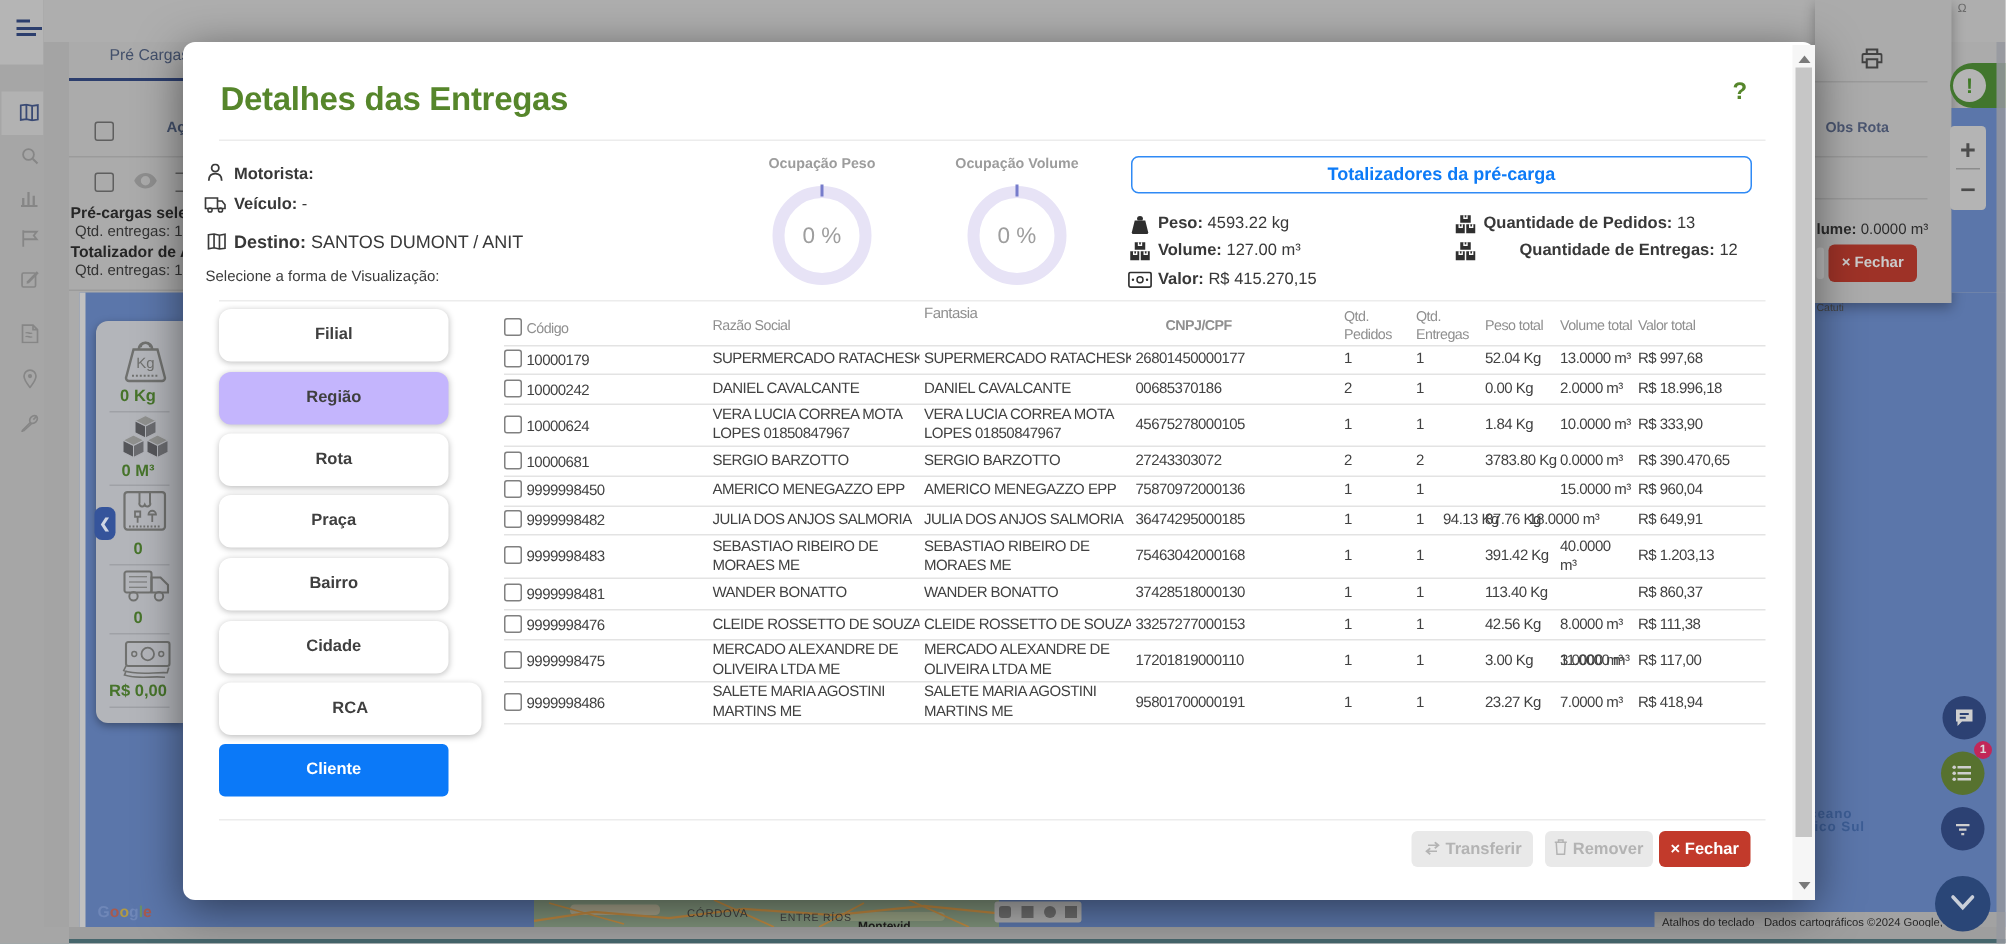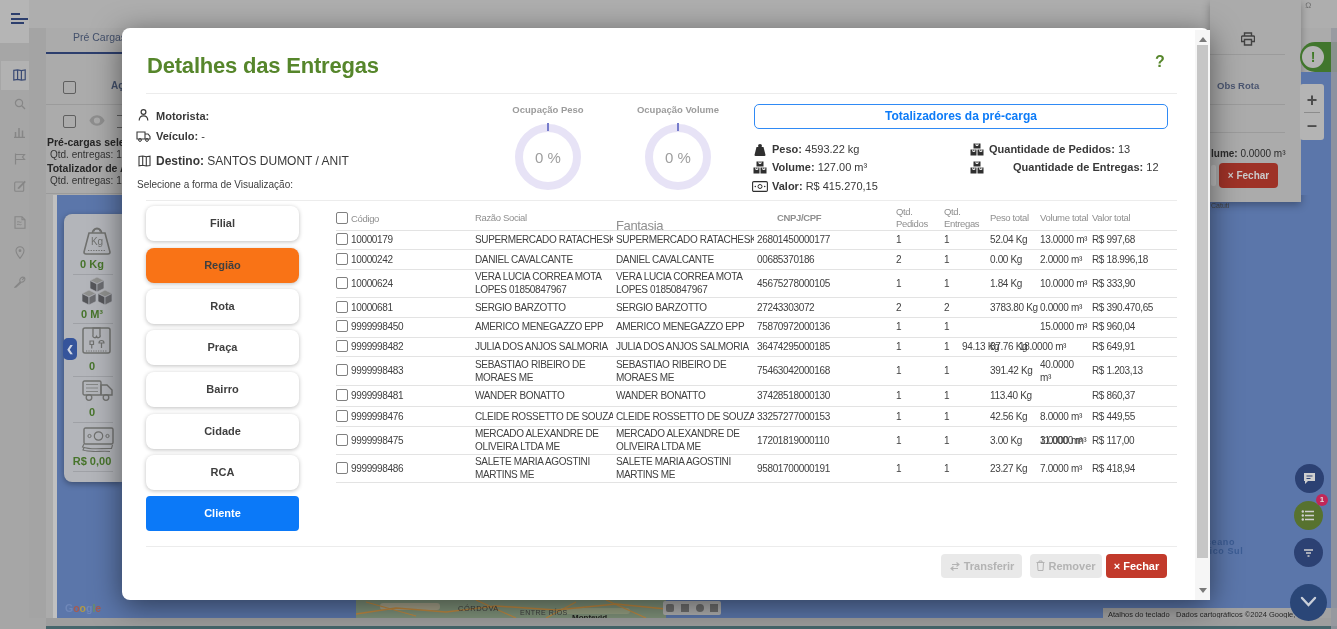--- a/index.html
+++ b/index.html
@@ -265,32 +265,32 @@
   <div class="abs" style="left:989px;top:143px;color:#383838;font-size:11px;"><b>Quantidade de Pedidos:</b> 13</div>
   <svg class="abs" style="left:970px;top:161px;" width="14" height="13" viewBox="0 0 14 13">
       <path d="M3.5 0.5 h7 v5 h-7 z M0.5 6.5 h6 v6 h-6 z M7.5 6.5 h6 v6 h-6 z" fill="#2f2f2f"></path>
       <path d="M6 0.5 v2 h2 v-2 M2.8 6.5 v2 h2 v-2 M9.8 6.5 v2 h2 v-2" fill="none" stroke="#fff" stroke-width="0.9"></path>
     </svg>
   <div class="abs" style="left:989px;top:161px;color:#383838;font-size:11px;margin-left:24px;"><b>Quantidade de Entregas:</b> 12</div>
 
   <div class="abs" style="left:146px;top:200px;width:1031px;height:1px;background:#ececec;"></div>
 
   <div class="abs" style="left:146px;top:206px;width:153px;height:35px;background:#fff;border-radius:8px;box-shadow:0 1px 4px rgba(0,0,0,.25);color:#3f3f3f;font-size:11px;font-weight:bold;text-align:center;line-height:35px;">Filial</div>
-  <div class="abs" style="left:146px;top:248px;width:153px;height:35px;background:#f97316;border-radius:8px;box-shadow:0 1px 4px rgba(0,0,0,.25);color:#3f3f3f;font-size:11px;font-weight:bold;text-align:center;line-height:35px;">Região</div>
+  <div class="abs" style="left:146px;top:248px;width:153px;height:35px;background:#c4b5fd;border-radius:8px;box-shadow:0 1px 4px rgba(0,0,0,.25);color:#3f3f3f;font-size:11px;font-weight:bold;text-align:center;line-height:35px;">Região</div>
   <div class="abs" style="left:146px;top:289px;width:153px;height:35px;background:#fff;border-radius:8px;box-shadow:0 1px 4px rgba(0,0,0,.25);color:#3f3f3f;font-size:11px;font-weight:bold;text-align:center;line-height:35px;">Rota</div>
   <div class="abs" style="left:146px;top:330px;width:153px;height:35px;background:#fff;border-radius:8px;box-shadow:0 1px 4px rgba(0,0,0,.25);color:#3f3f3f;font-size:11px;font-weight:bold;text-align:center;line-height:35px;">Praça</div>
   <div class="abs" style="left:146px;top:372px;width:153px;height:35px;background:#fff;border-radius:8px;box-shadow:0 1px 4px rgba(0,0,0,.25);color:#3f3f3f;font-size:11px;font-weight:bold;text-align:center;line-height:35px;">Bairro</div>
   <div class="abs" style="left:146px;top:414px;width:153px;height:35px;background:#fff;border-radius:8px;box-shadow:0 1px 4px rgba(0,0,0,.25);color:#3f3f3f;font-size:11px;font-weight:bold;text-align:center;line-height:35px;">Cidade</div>
-  <div class="abs" style="left:146px;top:455px;width:153px;height:35px;background:#fff;border-radius:8px;box-shadow:0 1px 4px rgba(0,0,0,.25);color:#3f3f3f;font-size:11px;font-weight:bold;text-align:center;line-height:35px;">RCA</div>
+  <div class="abs" style="left:146px;top:455px;width:175px;height:35px;background:#fff;border-radius:8px;box-shadow:0 1px 4px rgba(0,0,0,.25);color:#3f3f3f;font-size:11px;font-weight:bold;text-align:center;line-height:35px;">RCA</div>
   <div class="abs" style="left:146px;top:496px;width:153px;height:35px;background:#0b79f8;border-radius:4px;color:#fff;font-size:11px;font-weight:bold;text-align:center;line-height:35px;">Cliente</div>
 
   <div class="abs" style="left:336px;top:200px;width:841px;height:282px;font-size:10px;color:#414141;letter-spacing:-0.35px;">
     <div style="position:absolute;left:0px;top:12px;color:#8f8f8f;font-size:9.5px;line-height:12px;white-space:nowrap;"><span style="display:inline-block;width:10px;height:10px;border:1px solid #808080;border-radius:2px;background:#fff;vertical-align:-2px;margin-right:3px;"></span>Código</div>
     <div style="position:absolute;left:139px;top:12px;color:#8f8f8f;font-size:9.5px;line-height:12px;white-space:nowrap;">Razão Social</div>
-    <div style="position:absolute;left:280px;top:20px;color:#8f8f8f;font-size:13px;line-height:12px;white-space:nowrap;">Fantasia</div>
+    <div style="position:absolute;left:280px;top:4px;color:#8f8f8f;font-size:10px;line-height:12px;white-space:nowrap;">Fantasia</div>
     <div style="position:absolute;left:441px;top:12px;color:#8f8f8f;font-size:9.5px;line-height:12px;white-space:nowrap;font-weight:bold;">CNPJ/CPF</div>
     <div style="position:absolute;left:560px;top:6px;color:#8f8f8f;font-size:9.5px;line-height:12px;white-space:nowrap;">Qtd.<br>Pedidos</div>
     <div style="position:absolute;left:608px;top:6px;color:#8f8f8f;font-size:9.5px;line-height:12px;white-space:nowrap;">Qtd.<br>Entregas</div>
     <div style="position:absolute;left:654px;top:12px;color:#8f8f8f;font-size:9.5px;line-height:12px;white-space:nowrap;">Peso total</div>
     <div style="position:absolute;left:704px;top:12px;color:#8f8f8f;font-size:9.5px;line-height:12px;white-space:nowrap;">Volume total</div>
     <div style="position:absolute;left:756px;top:12px;color:#8f8f8f;font-size:9.5px;line-height:12px;white-space:nowrap;">Valor total</div>
     <div style="position:absolute;left:0;top:29.5px;width:841px;height:1px;background:#e3e3e3;"></div>
     <div style="position:absolute;left:0;top:49px;width:841px;height:1px;background:#e3e3e3;"></div>
     <div style="position:absolute;left:0;top:69px;width:841px;height:1px;background:#e3e3e3;"></div>
     <div style="position:absolute;left:0;top:97px;width:841px;height:1px;background:#e3e3e3;"></div>
@@ -375,21 +375,21 @@
     <div style="position:absolute;left:704px;top:189.0px;line-height:13px;white-space:nowrap;margin-top:45px;">11.0000 m³</div>
     <div style="position:absolute;left:756px;top:189.0px;line-height:13px;white-space:nowrap;">R$ 860,37</div>
     <div style="position:absolute;left:0px;top:209.5px;line-height:13px;white-space:nowrap;"><span style="display:inline-block;width:10px;height:10px;border:1px solid #808080;border-radius:2px;background:#fff;vertical-align:-2px;margin-right:3px;"></span>9999998476</div>
     <div style="position:absolute;left:139px;top:209.5px;line-height:13px;width:138px;overflow:hidden;white-space:nowrap;">CLEIDE ROSSETTO DE SOUZA</div>
     <div style="position:absolute;left:280px;top:209.5px;line-height:13px;width:138px;overflow:hidden;white-space:nowrap;">CLEIDE ROSSETTO DE SOUZA</div>
     <div style="position:absolute;left:421px;top:209.5px;line-height:13px;white-space:nowrap;">33257277000153</div>
     <div style="position:absolute;left:560px;top:209.5px;line-height:13px;white-space:nowrap;">1</div>
     <div style="position:absolute;left:608px;top:209.5px;line-height:13px;white-space:nowrap;">1</div>
     <div style="position:absolute;left:654px;top:209.5px;line-height:13px;white-space:nowrap;">42.56 Kg</div>
     <div style="position:absolute;left:704px;top:209.5px;line-height:13px;white-space:nowrap;">8.0000 m³</div>
-    <div style="position:absolute;left:756px;top:209.5px;line-height:13px;white-space:nowrap;">R$ 449,55</div>
+    <div style="position:absolute;left:756px;top:209.5px;line-height:13px;white-space:nowrap;">R$ 111,38</div>
     <div style="position:absolute;left:0px;top:233.5px;line-height:13px;white-space:nowrap;"><span style="display:inline-block;width:10px;height:10px;border:1px solid #808080;border-radius:2px;background:#fff;vertical-align:-2px;margin-right:3px;"></span>9999998475</div>
     <div style="position:absolute;left:139px;top:227.0px;line-height:13px;width:138px;overflow:hidden;">MERCADO ALEXANDRE DE<br>OLIVEIRA LTDA ME</div>
     <div style="position:absolute;left:280px;top:227.0px;line-height:13px;width:138px;overflow:hidden;">MERCADO ALEXANDRE DE<br>OLIVEIRA LTDA ME</div>
     <div style="position:absolute;left:421px;top:233.5px;line-height:13px;white-space:nowrap;">17201819000110</div>
     <div style="position:absolute;left:560px;top:233.5px;line-height:13px;white-space:nowrap;">1</div>
     <div style="position:absolute;left:608px;top:233.5px;line-height:13px;white-space:nowrap;">1</div>
     <div style="position:absolute;left:654px;top:233.5px;line-height:13px;white-space:nowrap;">3.00 Kg</div>
     <div style="position:absolute;left:704px;top:233.5px;line-height:13px;white-space:nowrap;">3.0000 m³</div>
     <div style="position:absolute;left:756px;top:233.5px;line-height:13px;white-space:nowrap;">R$ 117,00</div>
     <div style="position:absolute;left:0px;top:261.5px;line-height:13px;white-space:nowrap;"><span style="display:inline-block;width:10px;height:10px;border:1px solid #808080;border-radius:2px;background:#fff;vertical-align:-2px;margin-right:3px;"></span>9999998486</div>

